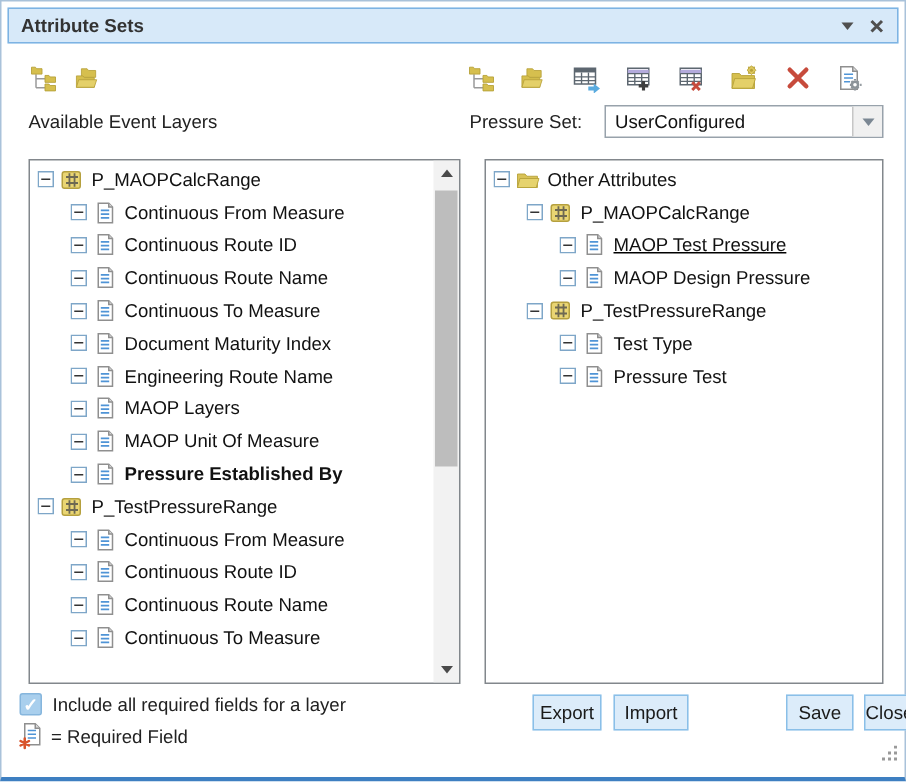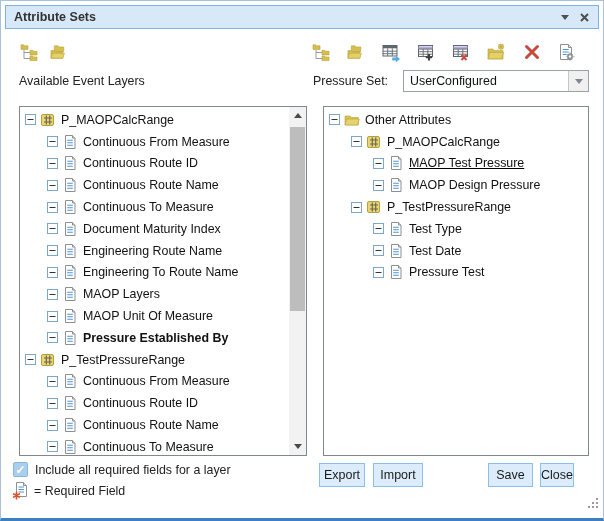--- a/index.html
+++ b/index.html
@@ -64,21 +64,21 @@
               display:flex; align-items:center; justify-content:center; }
   .checkbox.checked { background:#a9cfed; }
   .checkbox .tick { display:none; }
   .checkbox.checked .tick { display:block; color:#fff; font-size:12px; font-weight:bold; line-height:1; }
   .cb-label { position:absolute; left:34px; top:462px; font-size:12.4px; color:#222; }
   .legend-icon { position:absolute; left:11px; top:480px; }
   .legend-text { position:absolute; left:33px; top:483px; font-size:12.4px; color:#222; }
 
   .btn { position:absolute; top:462px; height:24px; background:#dcecfa; border:1px solid #8abfe8;
          font-family:"Liberation Sans", sans-serif; font-size:12.5px; color:#1a1a1a; cursor:pointer;
-         display:flex; align-items:center; justify-content:center; }
+         display:flex; align-items:center; justify-content:center;margin-left:36px; }
   .btn-export { left:318px; width:46px; }
   .btn-import { left:372px; width:50px; }
   .btn-save   { left:487px; width:45px; }
   .btn-close  { left:539px; width:34px; }
 
   .resize-grip { position:absolute; right:4px; bottom:5px; cursor:nwse-resize; }
 </style>
 </head>
 <body>
 
@@ -344,38 +344,20 @@
           </span>
           <span class="node-icon">
             <svg width="16" height="16" viewBox="0 0 16 16">
               <path d="M3.5 1.5 h7 l2.5 2.5 v10.5 h-9.5 z" fill="#fff" stroke="#8f8f8f"></path>
               <path d="M10.5 1.5 v2.5 h2.5" fill="#dcdcdc" stroke="#8f8f8f"></path>
               <g stroke="#4f94d6" stroke-width="1.1">
                 <path d="M5.2 6.2 h5.6 M5.2 8.7 h5.6 M5.2 11.2 h5.6"></path>
               </g>
             </svg>
           </span>
-          <span class="node-label">Engineering To Route Name</span>
-        </div>
-        <div class="tree-row" style="padding-left: 27px;">
-          <span class="expander">
-            <svg width="11" height="11" viewBox="0 0 11 11">
-              <rect x="0.5" y="0.5" width="10" height="10" fill="#fff" stroke="#7ea6c8"></rect>
-              <line x1="2.5" y1="5.5" x2="8.5" y2="5.5" stroke="#333"></line>
-            </svg>
-          </span>
-          <span class="node-icon">
-            <svg width="16" height="16" viewBox="0 0 16 16">
-              <path d="M3.5 1.5 h7 l2.5 2.5 v10.5 h-9.5 z" fill="#fff" stroke="#8f8f8f"></path>
-              <path d="M10.5 1.5 v2.5 h2.5" fill="#dcdcdc" stroke="#8f8f8f"></path>
-              <g stroke="#4f94d6" stroke-width="1.1">
-                <path d="M5.2 6.2 h5.6 M5.2 8.7 h5.6 M5.2 11.2 h5.6"></path>
-              </g>
-            </svg>
-          </span>
           <span class="node-label">MAOP Layers</span>
         </div>
         <div class="tree-row" style="padding-left: 27px;">
           <span class="expander">
             <svg width="11" height="11" viewBox="0 0 11 11">
               <rect x="0.5" y="0.5" width="10" height="10" fill="#fff" stroke="#7ea6c8"></rect>
               <line x1="2.5" y1="5.5" x2="8.5" y2="5.5" stroke="#333"></line>
             </svg>
           </span>
           <span class="node-icon">
@@ -605,38 +587,20 @@
           <span class="node-icon">
             <svg width="16" height="16" viewBox="0 0 16 16">
               <path d="M3.5 1.5 h7 l2.5 2.5 v10.5 h-9.5 z" fill="#fff" stroke="#8f8f8f"></path>
               <path d="M10.5 1.5 v2.5 h2.5" fill="#dcdcdc" stroke="#8f8f8f"></path>
               <g stroke="#4f94d6" stroke-width="1.1">
                 <path d="M5.2 6.2 h5.6 M5.2 8.7 h5.6 M5.2 11.2 h5.6"></path>
               </g>
             </svg>
           </span>
           <span class="node-label">Test Type</span>
-        </div>
-        <div class="tree-row" style="padding-left: 49px;">
-          <span class="expander">
-            <svg width="11" height="11" viewBox="0 0 11 11">
-              <rect x="0.5" y="0.5" width="10" height="10" fill="#fff" stroke="#7ea6c8"></rect>
-              <line x1="2.5" y1="5.5" x2="8.5" y2="5.5" stroke="#333"></line>
-            </svg>
-          </span>
-          <span class="node-icon">
-            <svg width="16" height="16" viewBox="0 0 16 16">
-              <path d="M3.5 1.5 h7 l2.5 2.5 v10.5 h-9.5 z" fill="#fff" stroke="#8f8f8f"></path>
-              <path d="M10.5 1.5 v2.5 h2.5" fill="#dcdcdc" stroke="#8f8f8f"></path>
-              <g stroke="#4f94d6" stroke-width="1.1">
-                <path d="M5.2 6.2 h5.6 M5.2 8.7 h5.6 M5.2 11.2 h5.6"></path>
-              </g>
-            </svg>
-          </span>
-          <span class="node-label">Test Date</span>
         </div>
         <div class="tree-row" style="padding-left: 49px;">
           <span class="expander">
             <svg width="11" height="11" viewBox="0 0 11 11">
               <rect x="0.5" y="0.5" width="10" height="10" fill="#fff" stroke="#7ea6c8"></rect>
               <line x1="2.5" y1="5.5" x2="8.5" y2="5.5" stroke="#333"></line>
             </svg>
           </span>
           <span class="node-icon">
             <svg width="16" height="16" viewBox="0 0 16 16">

